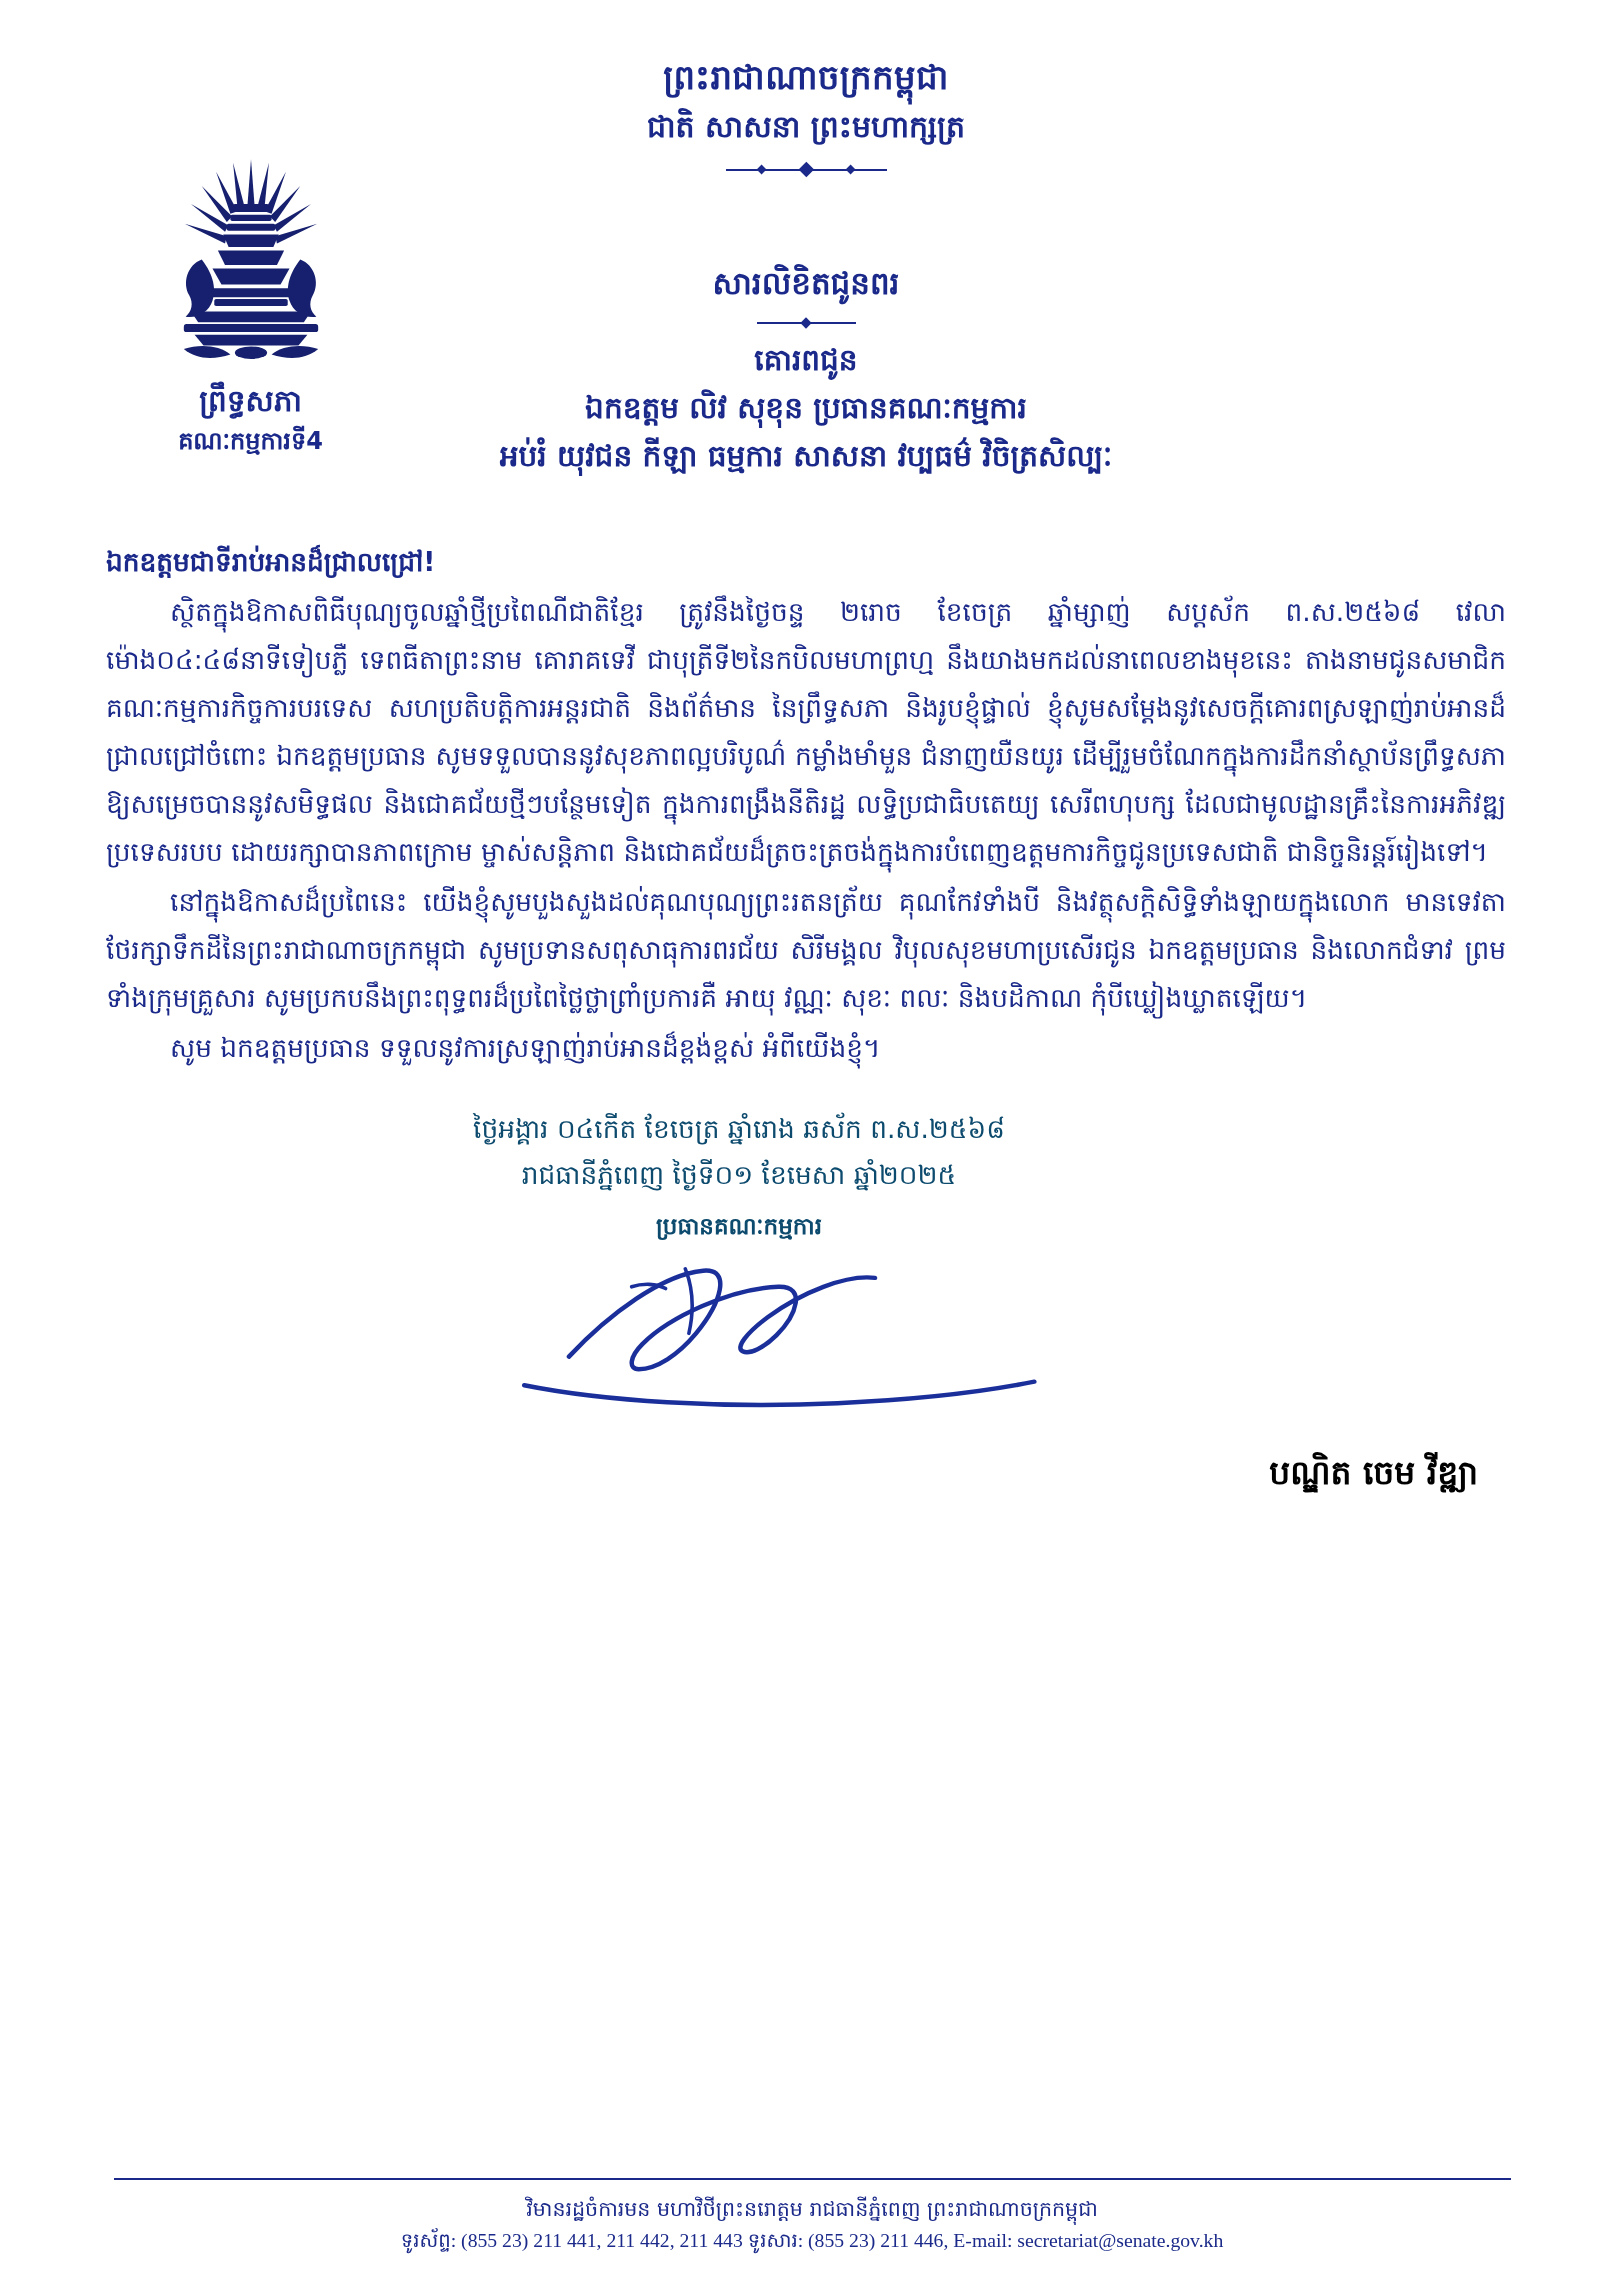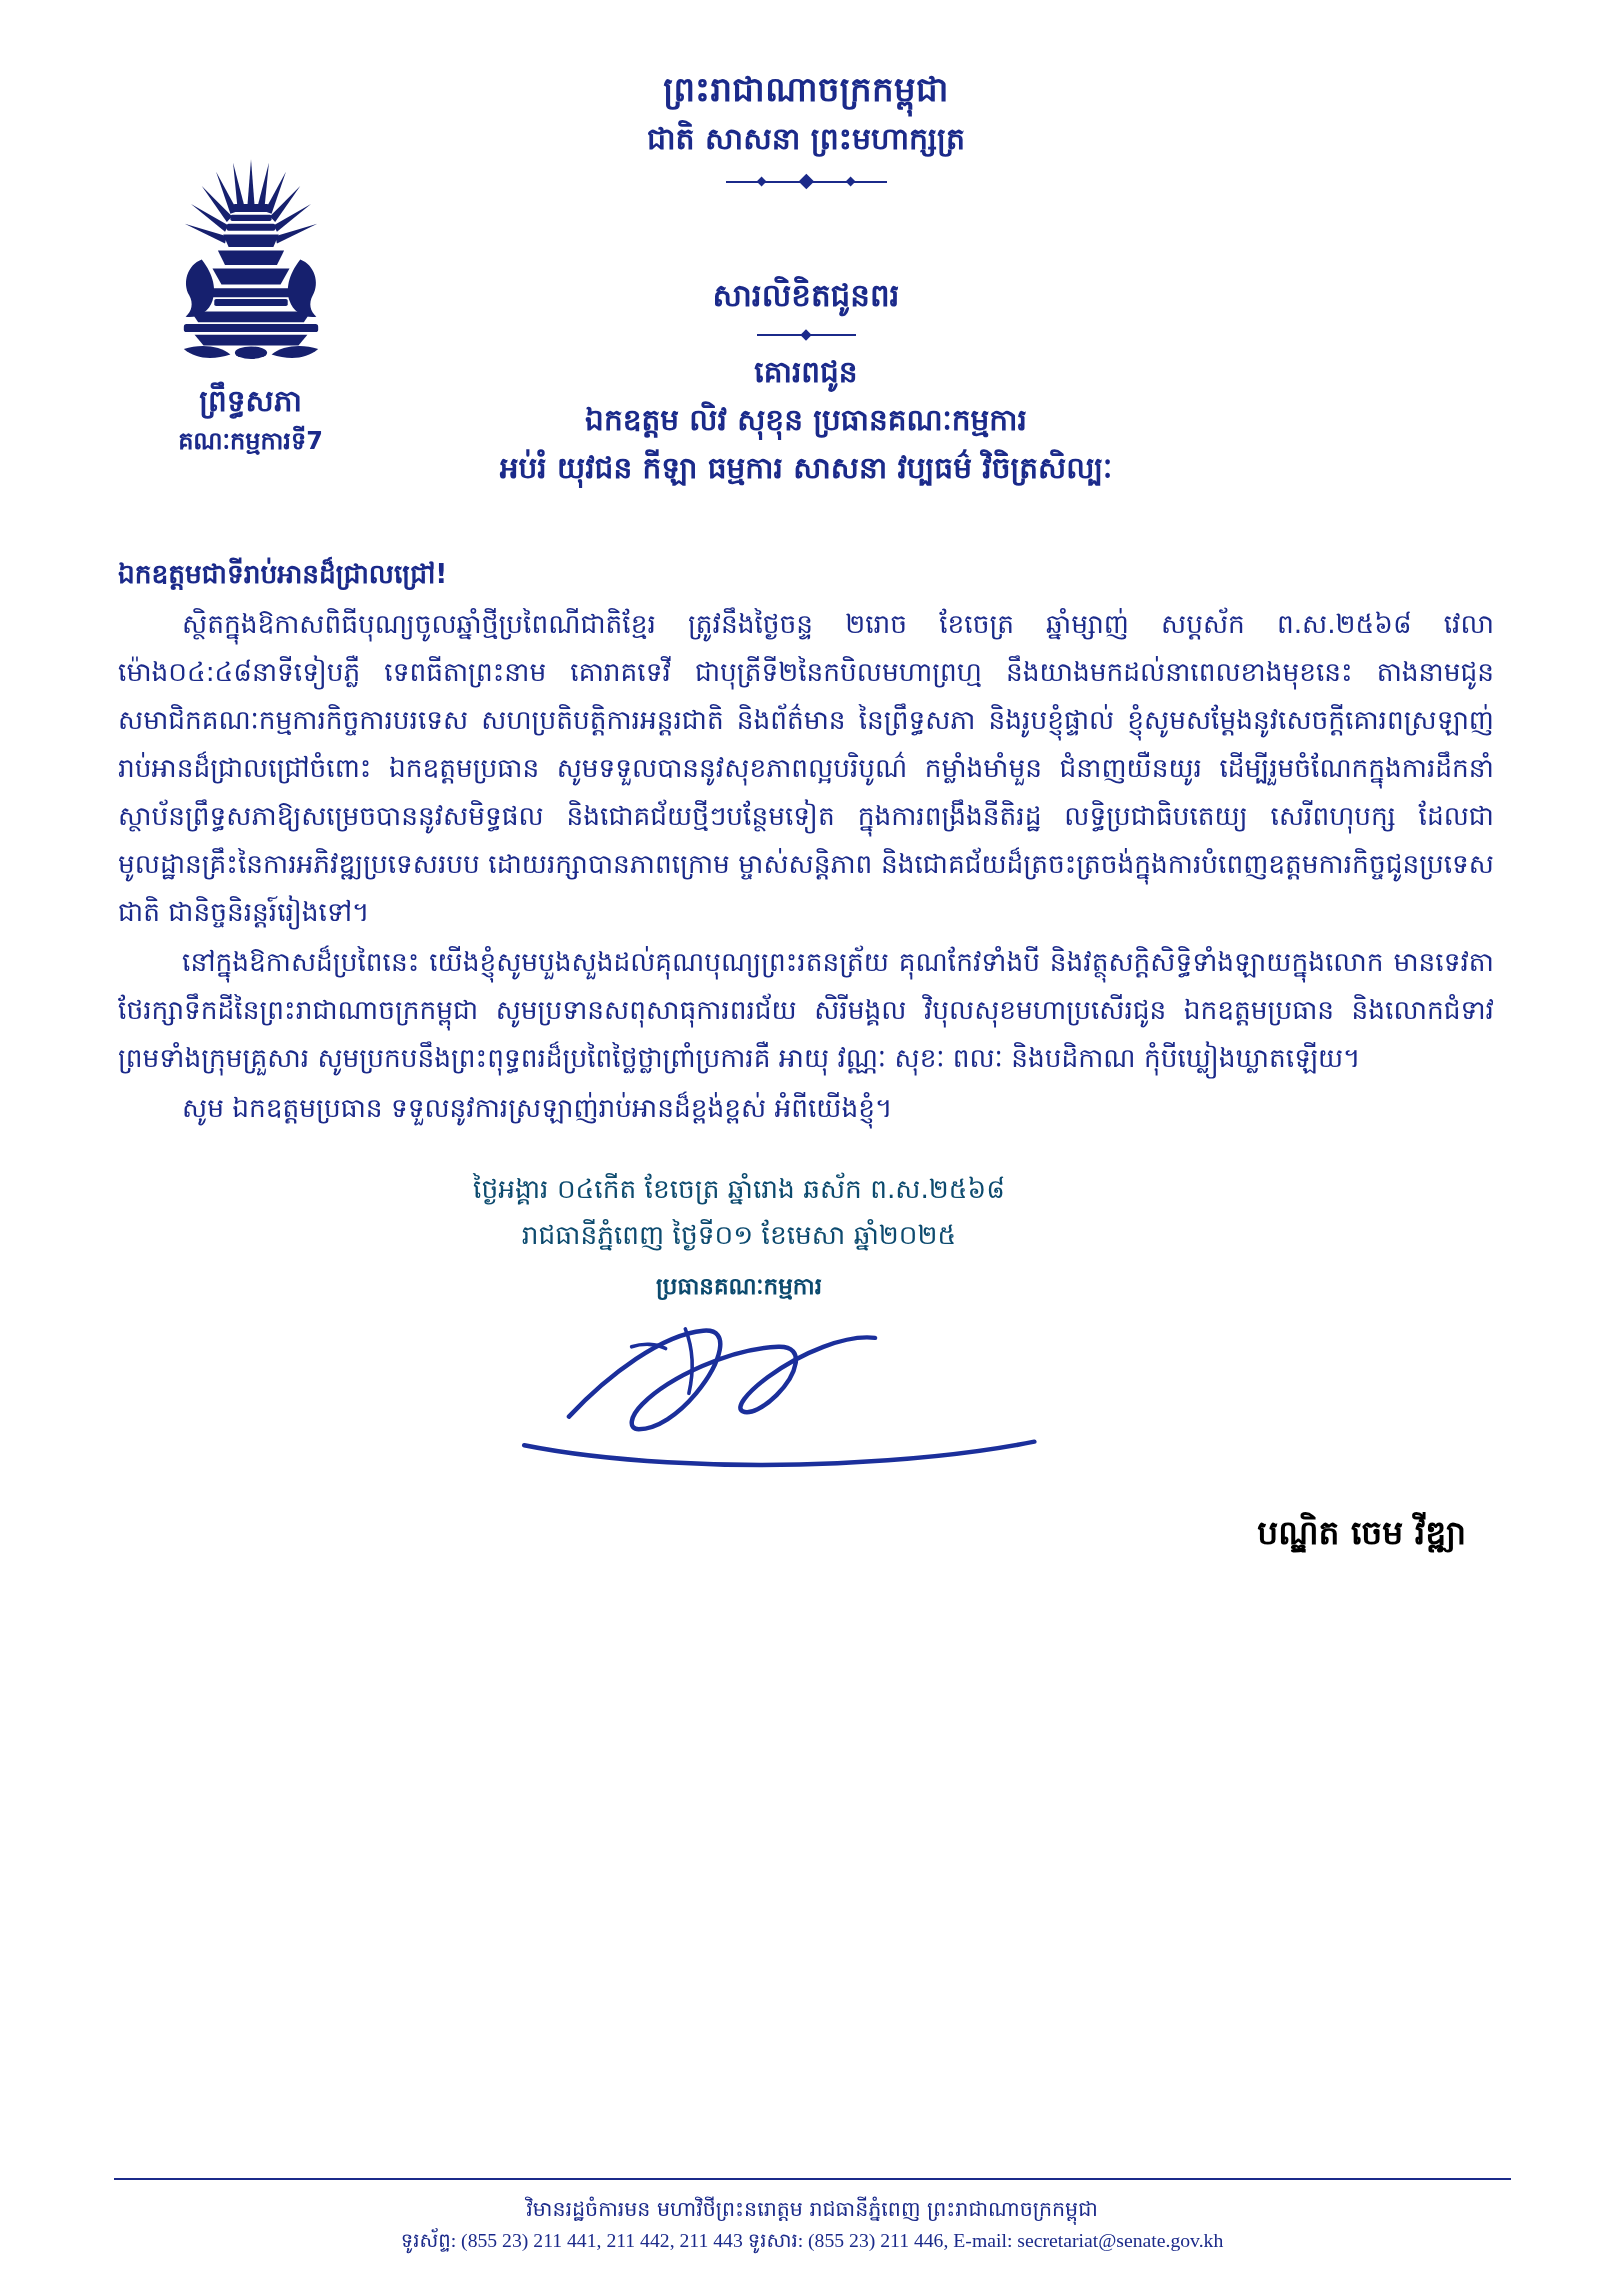--- a/index.html
+++ b/index.html
@@ -11,21 +11,21 @@
     width: 1612px;
     height: 2293px;
     position: relative;
     font-family: "DejaVu Sans", "Liberation Sans", sans-serif;
     color: #1b1f6b;
     overflow: hidden;
   }
   .page {
     position: absolute;
     inset: 0;
-    padding: 12px;
+    padding: 0;
   }
 
   
   .header {
     position: relative;
     padding-top: 52px;
     text-align: center;
   }
   .kingdom-line1 {
     font-size: 34px;
@@ -260,21 +260,21 @@
         <path d="M48 178 h134 l-8 12 h-118 z"></path>
         <rect x="40" y="192" width="150" height="9" rx="3"></rect>
         <path d="M52 204 h126 l-10 12 h-106 z"></path>
 
         <path d="M40 220 c18 -6 40 -4 52 6 c-18 6 -38 6 -52 -6z"></path>
         <path d="M190 220 c-18 -6 -40 -4 -52 6 c18 6 38 6 52 -6z"></path>
         <ellipse cx="115" cy="224" rx="18" ry="7"></ellipse>
       </g>
     </svg>
     <div class="senate-name">ព្រឹទ្ធសភា</div>
-    <div class="committee-name">គណៈកម្មការទី7</div>
+    <div class="committee-name">គណៈកម្មការទី4</div>
   </div>
 
   <div style="text-align:center;">
     <div class="doc-title">សារលិខិតជូនពរ</div>
     <div class="small-ornament">
       <div class="bar"></div>
         <div class="diamond"></div>
     </div>
     <div class="addressee">
       <div>គោរពជូន</div>

